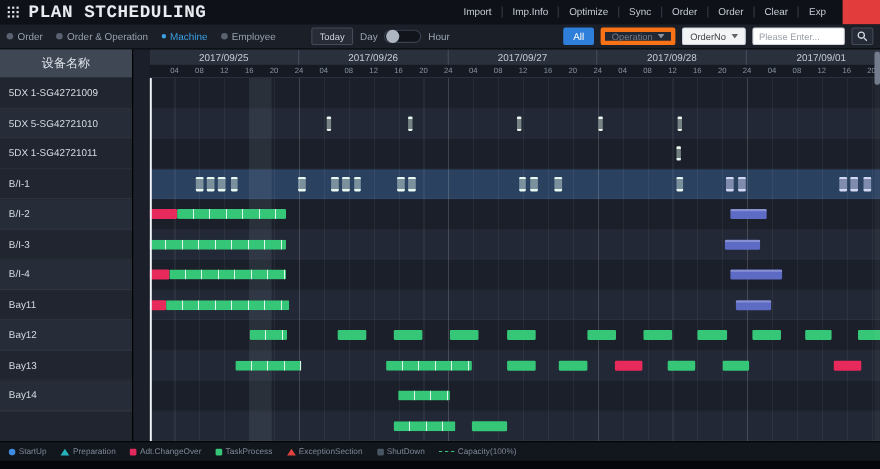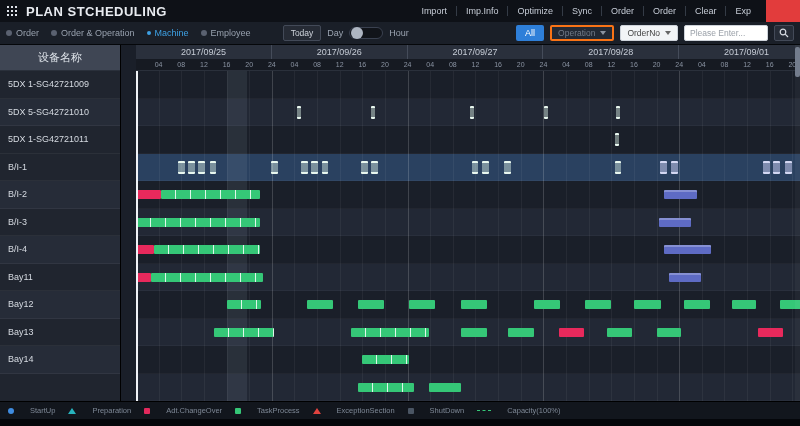--- a/index.html
+++ b/index.html
@@ -8,21 +8,21 @@
   .app { width:800px; height:426px; background:#10141b; position:relative; overflow:hidden;
          display:flex; flex-direction:column; }
 
   
   .titlebar { height:22px; flex:none; background:#0e1117; display:flex; align-items:center;
               padding-left:6px; gap:8px; position:relative; }
   .logo { width:12px; height:12px; position:relative; flex:none; }
   .logo i { position:absolute; width:2px; height:2px; background:#dfe3ea; left:1px; top:1px;
             box-shadow:4px 0 #dfe3ea,8px 0 #dfe3ea,0 4px #dfe3ea,4px 4px #dfe3ea,8px 4px #dfe3ea,
                        0 8px #dfe3ea,4px 8px #dfe3ea,8px 8px #dfe3ea; }
-  .apptitle { color:#e8ebf0; font-size:13px; font-weight:bold; letter-spacing:.5px; white-space:nowrap; }
+  .apptitle { color:#e8ebf0; font-size:16px; font-weight:bold; letter-spacing:.5px; white-space:nowrap;font-family:Liberation Mono, monospace; }
   #header-buttons { margin-left:auto; margin-right:40px; display:flex; align-items:center; height:100%; }
   .hbtn { background:none; border:none; color:#c6ccd6; font-size:9px; padding:0 9px; cursor:pointer;
           font-family:inherit; }
   .hdiv { width:1px; height:10px; background:#343b46; }
   .exitbtn { position:absolute; right:0; top:0; width:34px; height:22px; background:#e23c3c; border:none; cursor:pointer; }
 
   
   .toolbar { height:23px; flex:none; background:#1a1f28; border-bottom:1px solid #05070a;
              display:flex; align-items:center; padding:0 6px; gap:6px; }
   #mode-radios { display:flex; align-items:center; }
@@ -36,21 +36,21 @@
   .tlabel { font-size:9px; color:#9aa3b0; }
   .switch { width:34px; height:12px; border-radius:6px; background:#11141a; border:1px solid #3a4150;
             position:relative; cursor:pointer; }
   .switch .knob { position:absolute; left:1px; top:-1px; width:12px; height:12px; border-radius:50%;
                   background:#aeb6c2; }
   .spacer { flex:1; }
   .allbtn { background:#2e7fd9; border:none; color:#fff; font-size:9px; height:16px; padding:0 9px;
             border-radius:2px; cursor:pointer; font-family:inherit; }
   .select { height:16px; display:flex; align-items:center; gap:5px; padding:0 6px; font-size:8.5px;
             border-radius:2px; cursor:pointer; white-space:nowrap; }
-  .select.dim { background:#232934; border:2px solid #f97316; color:#737c8a; }
+  .select.dim { background:#232934; border:4px solid #f97316; color:#737c8a; }
   .select.light { background:#f2f4f6; border:1px solid #cdd2d9; color:#444; }
   .caret { width:0; height:0; border-left:3px solid transparent; border-right:3px solid transparent;
            border-top:4px solid #8b93a0; }
   .select.light .caret { border-top-color:#666; }
   .sinput { width:84px; height:16px; font-size:8.5px; border:1px solid #cdd2d9; border-radius:2px;
             padding:0 5px; background:#fff; color:#333; font-family:inherit; }
   .sinput::placeholder { color:#9aa0a8; }
   .searchbtn { width:20px; height:16px; background:#262c37; border:1px solid #434a58; border-radius:2px;
                display:flex; align-items:center; justify-content:center; cursor:pointer; }
 
@@ -91,21 +91,21 @@
     background-image:repeating-linear-gradient(to right, rgba(255,255,255,.05) 0 1px, transparent 1px 22.633px); }
   .grid-days { position:absolute; inset:0; z-index:2; pointer-events:none;
     background-image:repeating-linear-gradient(to right, rgba(255,255,255,.12) 0 1px, transparent 1px 135.8px); }
   .nowline { position:absolute; top:0; bottom:0; width:2px; background:#f0f3f7; z-index:6; }
   .vscroll { position:absolute; right:0; top:0; bottom:0; width:5px; background:rgba(255,255,255,.04); z-index:7; }
   .vthumb { position:absolute; top:2px; right:0; width:5px; height:30px; background:#737c8c; border-radius:2px; }
 
   
   .legend { height:18px; flex:none; background:#12161d; border-top:1px solid #000; display:flex;
             align-items:center; padding-left:8px; gap:13px; }
-  .leg { display:flex; align-items:center; gap:16px; font-size:7.5px; color:#7e8896; white-space:nowrap; }
+  .leg { display:flex; align-items:center; gap:3px; font-size:7.5px; color:#7e8896; white-space:nowrap; }
   .mk { flex:none; }
   .mk.circle { width:6px; height:6px; border-radius:50%; }
   .mk.square { width:6px; height:6px; border-radius:1px; }
   .mk.triangle { width:0; height:0; border-left:4px solid transparent; border-right:4px solid transparent;
                  border-bottom:6px solid #888; background:none !important; }
   .mk.dash { width:14px; height:0; border-top:1px dashed #888; background:none !important; }
   .strip { flex:1; background:#04060a; }
 </style>
 </head>
 <body>

